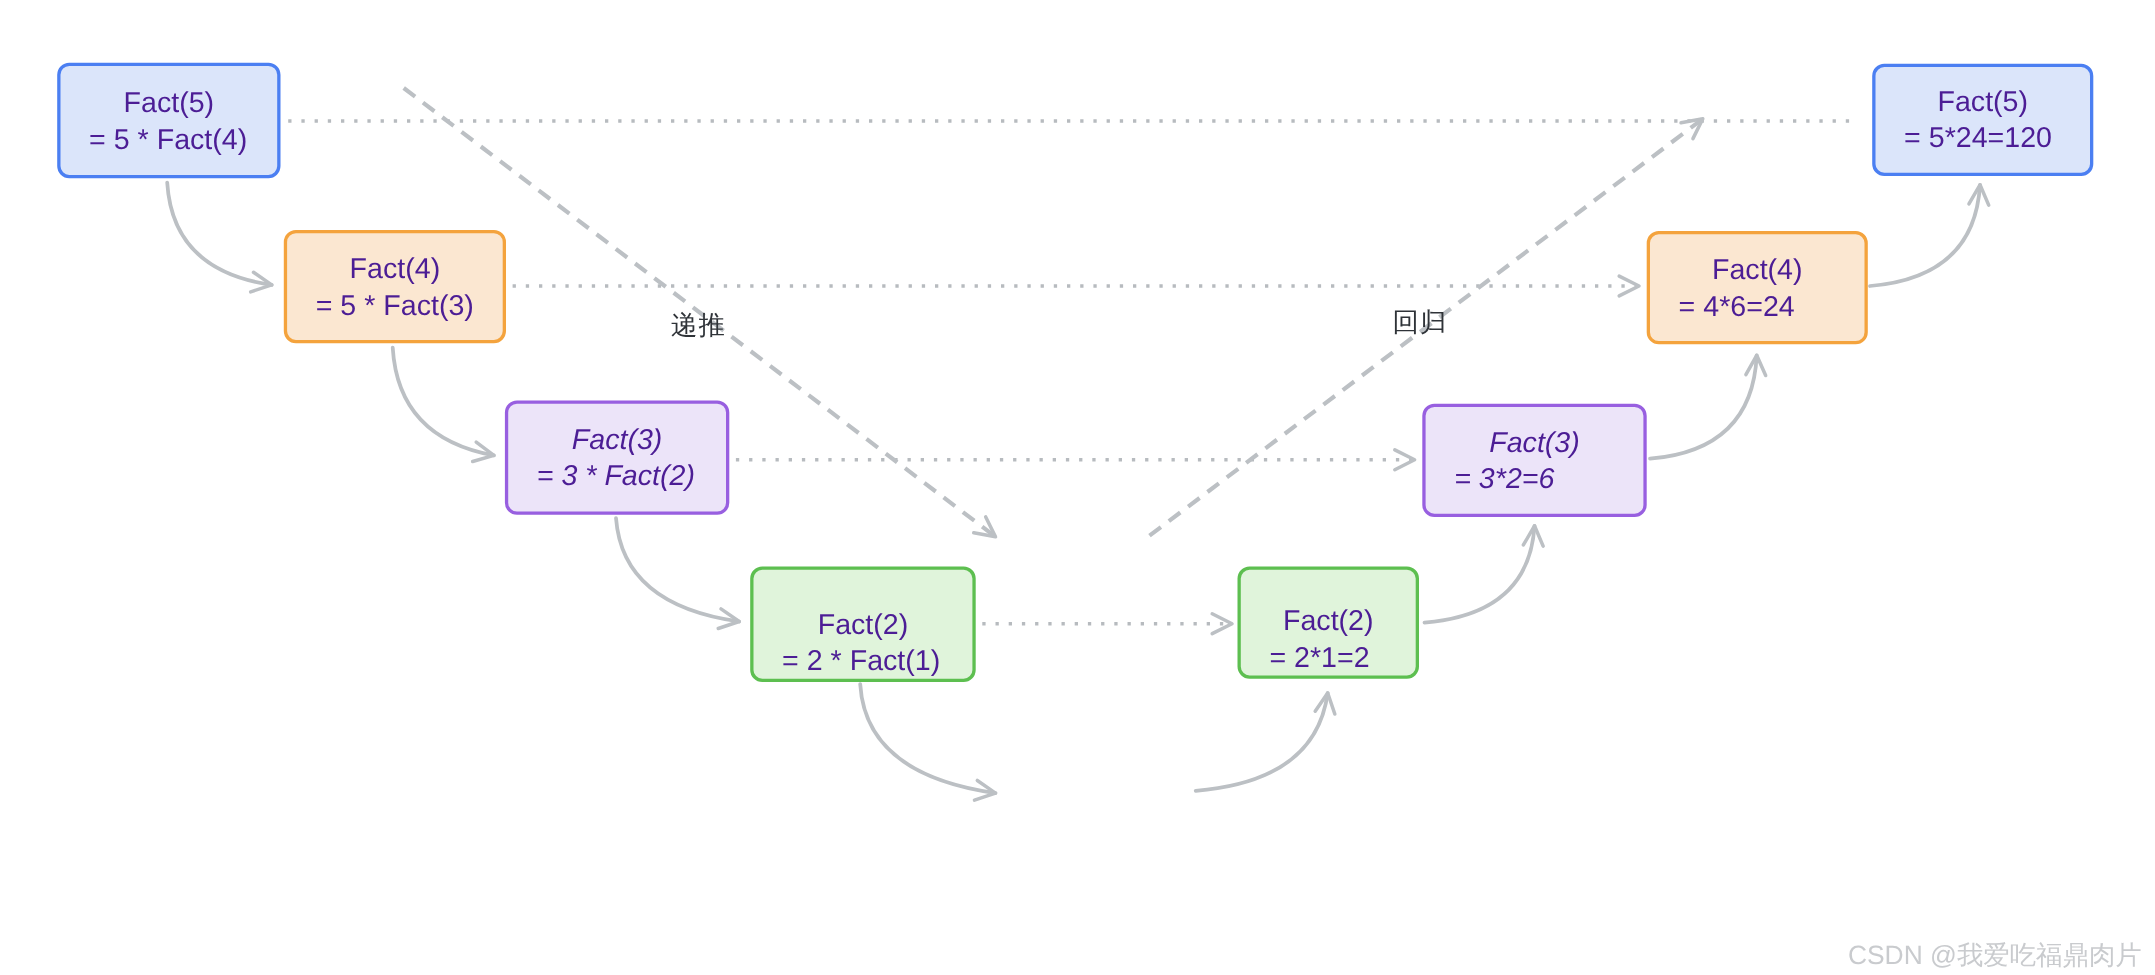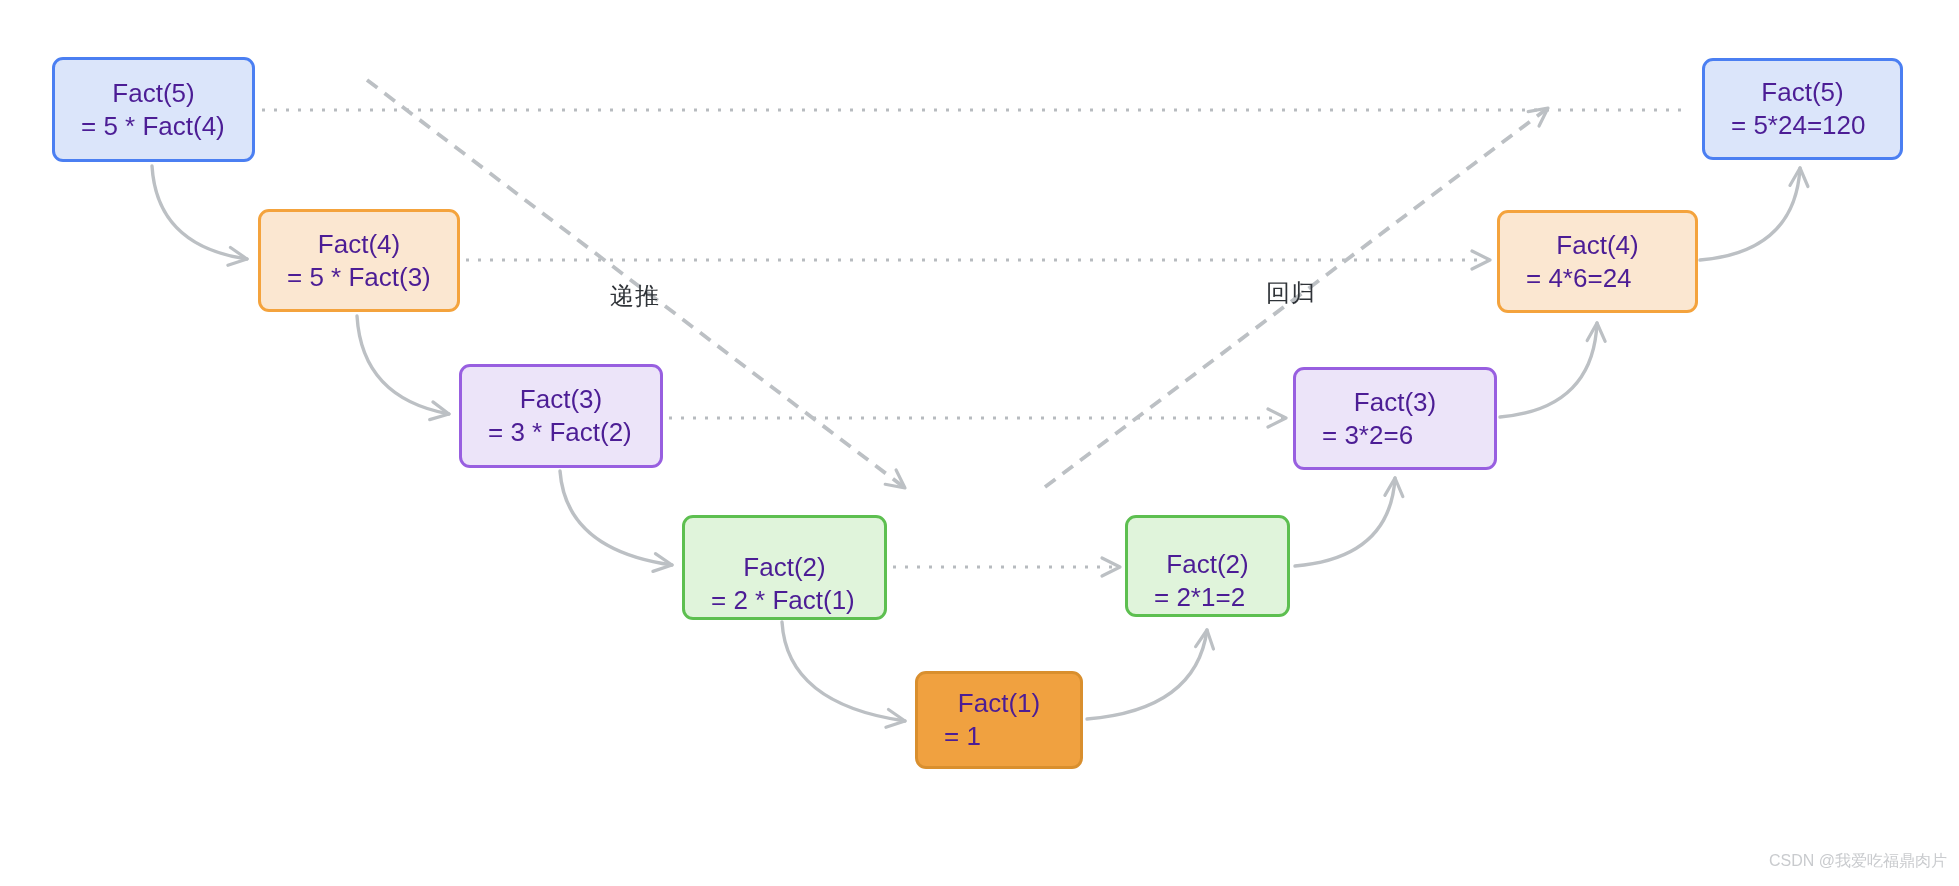--- a/index.html
+++ b/index.html
@@ -9,27 +9,27 @@
   svg.connectors{position:absolute;left:0;top:0;width:1959px;height:886px;}
 
   .node{position:absolute;box-sizing:border-box;border:3px solid;border-radius:11px;
         display:flex;flex-direction:column;justify-content:center;
         font-size:26px;line-height:33px;color:#4c1d95;}
   .node .l1{text-align:center;}
   .node .l2{text-align:left;padding-left:26px;}
 
   .c-blue   {border-color:var(--blue_border,#4b7ff2);  background:var(--blue_fill,#dbe5fa);}
   .c-orange {border-color:var(--orange_border,#f4a33d);background:var(--orange_fill,#fbe7d1);}
-  .c-purple {border-color:var(--purple_border,#985fe0);background:var(--purple_fill,#ece4f9);}
+  .c-purple {border-color:var(--purple_border,#985fe0);background:var(--purple_fill,#ece4f9);font-style:italic;}
   .c-green  {border-color:var(--green_border,#5dbf50); background:var(--green_fill,#e0f4db);justify-content:flex-end;}
   .c-solid-orange{border-color:var(--base_border,#d98f2e);background:var(--base_fill,#f0a140);}
 
   .phase-label{position:absolute;transform:translate(-50%,-50%);
         font-size:24px;color:#2f3338;letter-spacing:1px;white-space:nowrap;}
-  .watermark{position:absolute;right:12px;bottom:14px;font-size:16px;
+  .watermark{position:absolute;right:12px;bottom:2px;font-size:24px;
         color:#c9cbce;white-space:nowrap;}
 
   .dot  {stroke:#b7bbbf;stroke-width:3.2;fill:none;stroke-dasharray:3 9;}
   .dash {stroke:#bcc0c4;stroke-width:3.8;fill:none;stroke-dasharray:13 9;}
   .curve{stroke:#bcc0c4;stroke-width:3.4;fill:none;stroke-linecap:round;}
 </style>
 </head>
 <body>
 
 <div class="canvas">
@@ -73,24 +73,20 @@
   <div class="node c-purple" style="left:459px;top:364px;width:204px;height:104px">
     <div class="l1">Fact(3)</div>
     <div class="l2">= 3 * Fact(2)</div>
   </div>
 
   <div class="node c-green" style="left:682px;top:515px;width:205px;height:105px">
     <div class="l1">Fact(2)</div>
     <div class="l2">= 2 * Fact(1)</div>
   </div>
 
-  <div class="node c-solid-orange" style="left:915px;top:671px;width:168px;height:98px">
-    <div class="l1">Fact(1)</div>
-    <div class="l2">= 1</div>
-  </div>
 
   <div class="node c-green" style="left:1125px;top:515px;width:165px;height:102px">
     <div class="l1">Fact(2)</div>
     <div class="l2">= 2*1=2</div>
   </div>
 
   <div class="node c-purple" style="left:1293px;top:367px;width:204px;height:103px">
     <div class="l1">Fact(3)</div>
     <div class="l2">= 3*2=6</div>
   </div>

